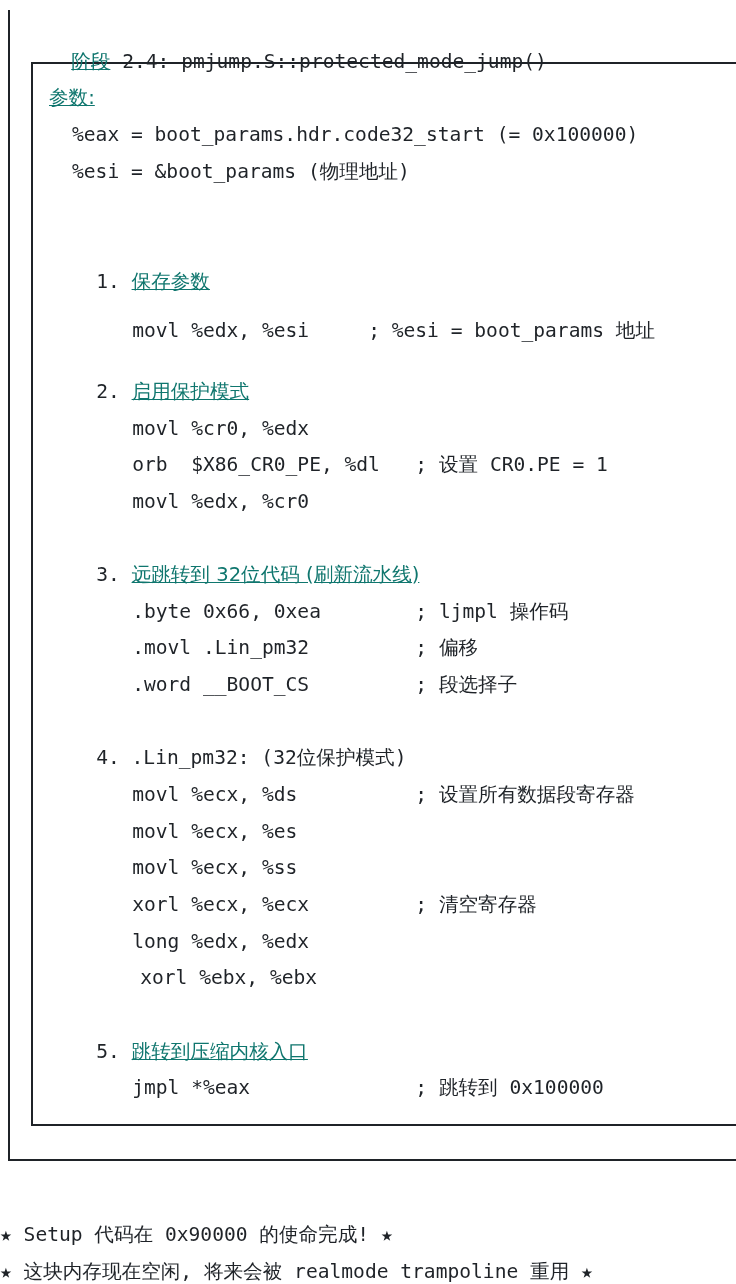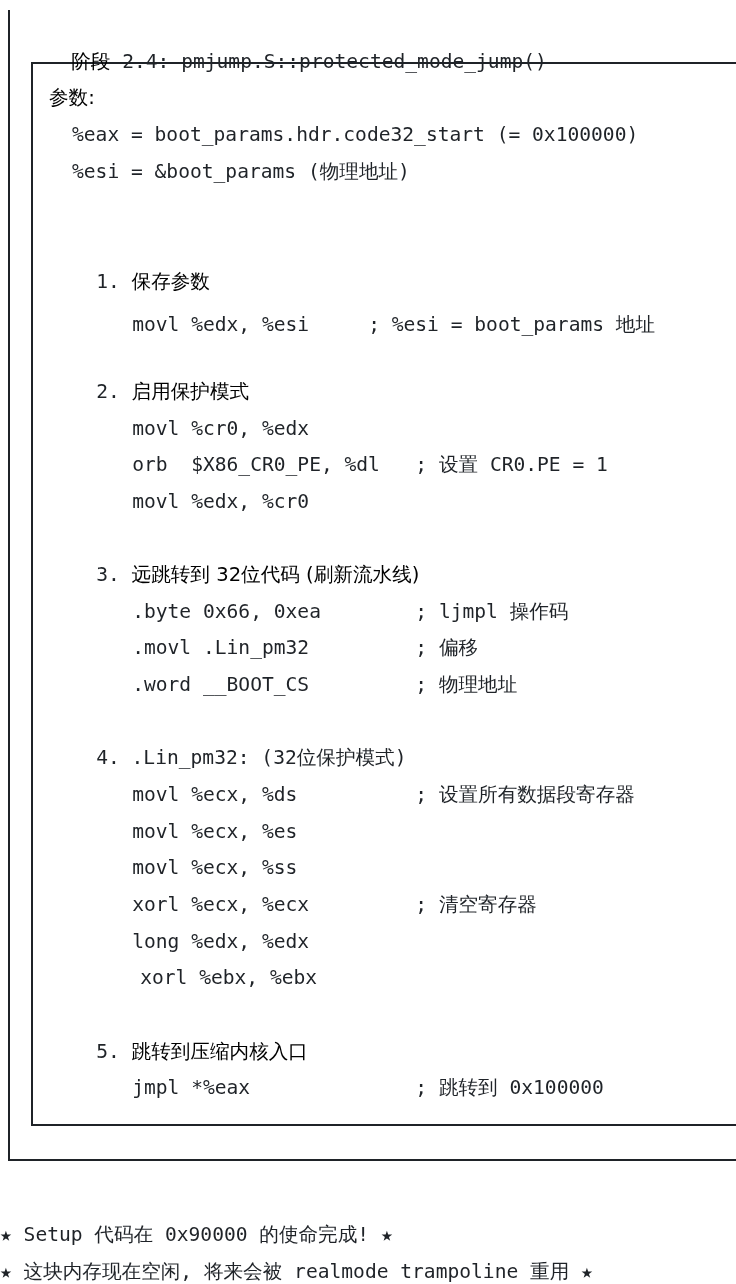--- a/index.html
+++ b/index.html
@@ -17,21 +17,22 @@
       color: #1f2328;
     }
     .doc {
       position: absolute;
       left: 0;
       top: 0;
       width: 736px;
     }
     .cjk {
       font-family: "DejaVu Sans", "Liberation Sans", sans-serif;
-      color: #000000;
+      color: #0f766e;
+      text-decoration: underline;
     }
     .vbar {
       position: absolute;
       width: 2px;
       background: #1f2328;
     }
     .hbar {
       position: absolute;
       height: 2px;
       background: #1f2328;
@@ -60,21 +61,21 @@
     <span class="cjk">阶段</span><span> 2.4: pmjump.S::protected_mode_jump()</span>
   </div>
 
   <div class="txt cjk" style="left:49px; top:80px;">参数:</div>
   <div class="txt" style="left:72px; top:117px;">%eax = boot_params.hdr.code32_start (= 0x100000)</div>
   <div class="txt" style="left:72px; top:154px;">%esi = &amp;boot_params (物理地址)</div>
 
   <div class="txt" style="left:49px; top:227px;">
     <span>1.</span> <span class="cjk">保存参数</span>
   </div>
-  <div class="txt" style="left:85px; top:270px;">
+  <div class="txt" style="left:85px; top:276px;">
     <span>movl %edx, %esi     </span><span>; %esi = boot_params 地址</span>
   </div>
 
   <div class="txt" style="left:49px; top:337px;">
     <span>2.</span> <span class="cjk">启用保护模式</span>
   </div>
   <div class="txt" style="left:85px; top:374px;">
     <span>movl %cr0, %edx</span><span></span>
   </div>
   <div class="txt" style="left:85px; top:410px;">
@@ -87,21 +88,21 @@
   <div class="txt" style="left:49px; top:520px;">
     <span>3.</span> <span class="cjk">远跳转到 32位代码 (刷新流水线)</span>
   </div>
   <div class="txt" style="left:85px; top:557px;">
     <span>.byte 0x66, 0xea        </span><span>; ljmpl 操作码</span>
   </div>
   <div class="txt" style="left:85px; top:593px;">
     <span>.movl .Lin_pm32         </span><span>; 偏移</span>
   </div>
   <div class="txt" style="left:85px; top:630px;">
-    <span>.word __BOOT_CS         </span><span>; 物理地址</span>
+    <span>.word __BOOT_CS         </span><span>; 段选择子</span>
   </div>
 
   <div class="txt" style="left:49px; top:703px;">
     <span>4.</span> <span>.Lin_pm32: (32位保护模式)</span>
   </div>
   <div class="txt" style="left:85px; top:740px;">
     <span>movl %ecx, %ds          </span><span>; 设置所有数据段寄存器</span>
   </div>
   <div class="txt" style="left:85px; top:777px;text-align:right;">
     <span>movl %ecx, %es</span><span></span>

